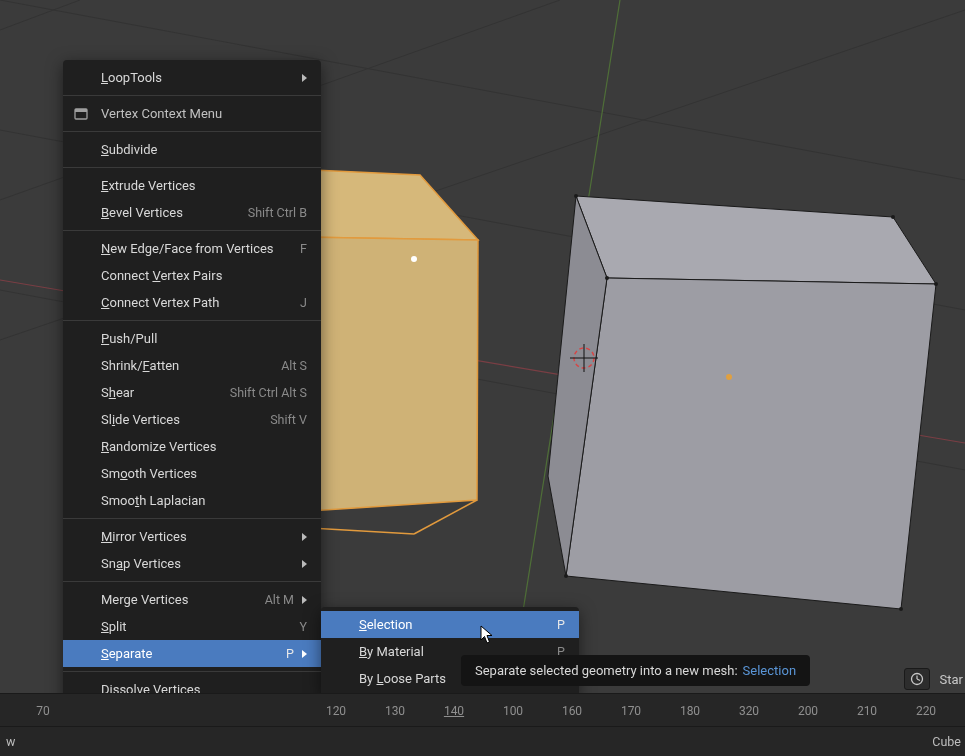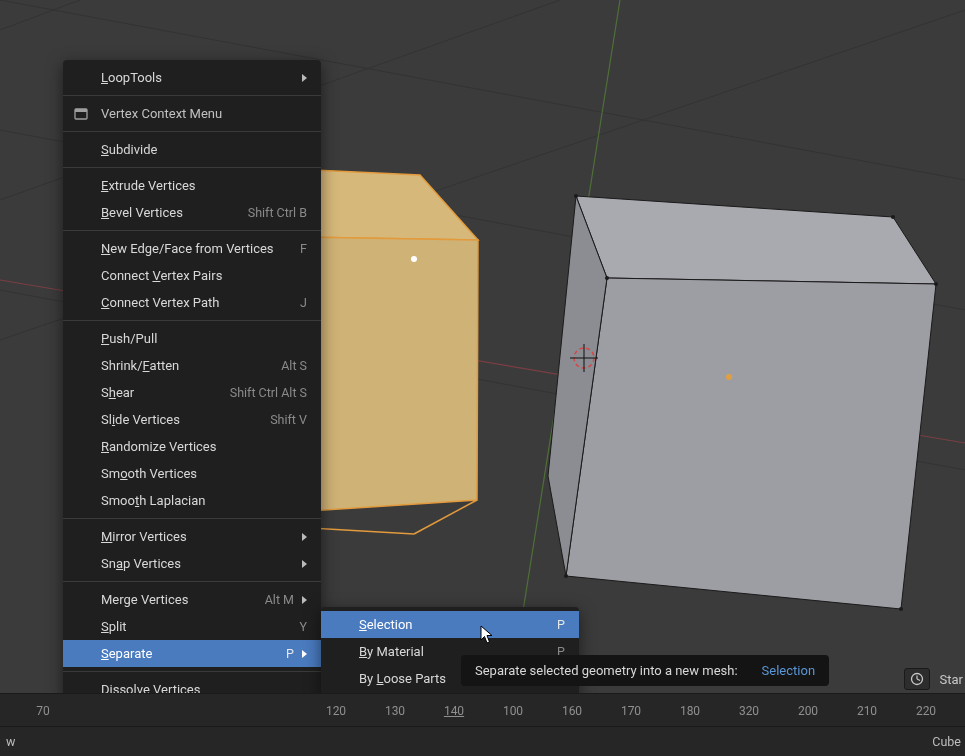--- a/index.html
+++ b/index.html
@@ -54,21 +54,21 @@
   }
 
   
   .tooltip {
     position: absolute;
     left: 461px; top: 655px;
     background: #141414;
     color: #d8d8d8;
     border-radius: 4px;
     padding: 8px 14px;
-    display: flex; gap: 24px; align-items: baseline;
+    display: flex; gap: 5px; align-items: baseline;
     font-size: 13px;
   }
   .tooltip .link { color: #5a95d6; }
 
   
   .timeline {
     position: absolute;
     left: 0; right: 0; bottom: 29px;
     height: 34px;
     background: #262626;

